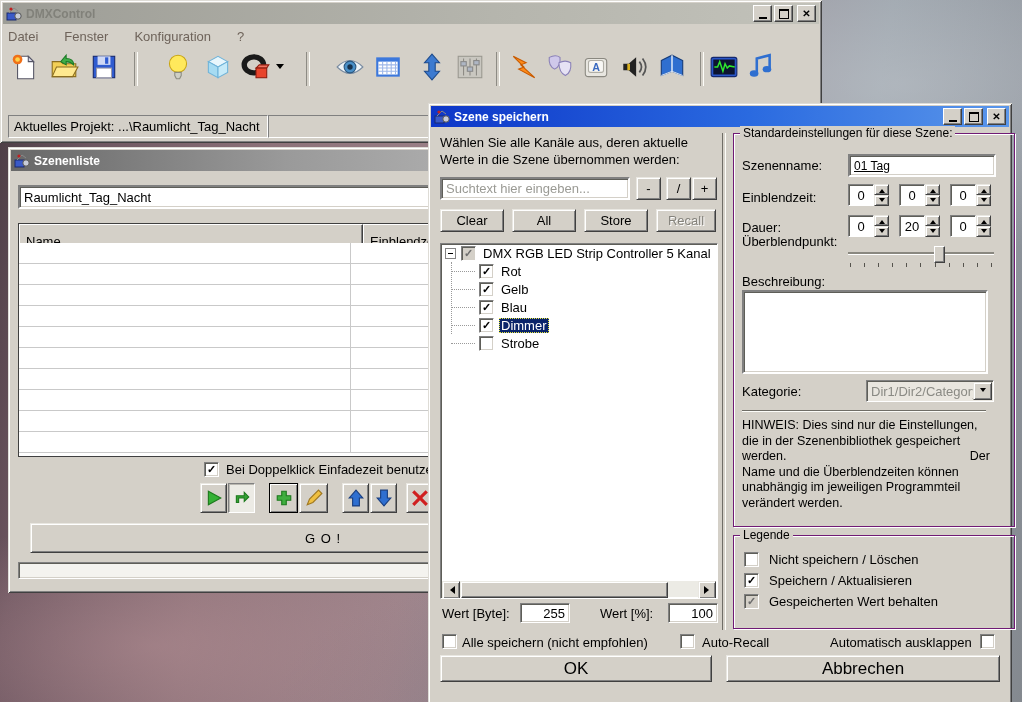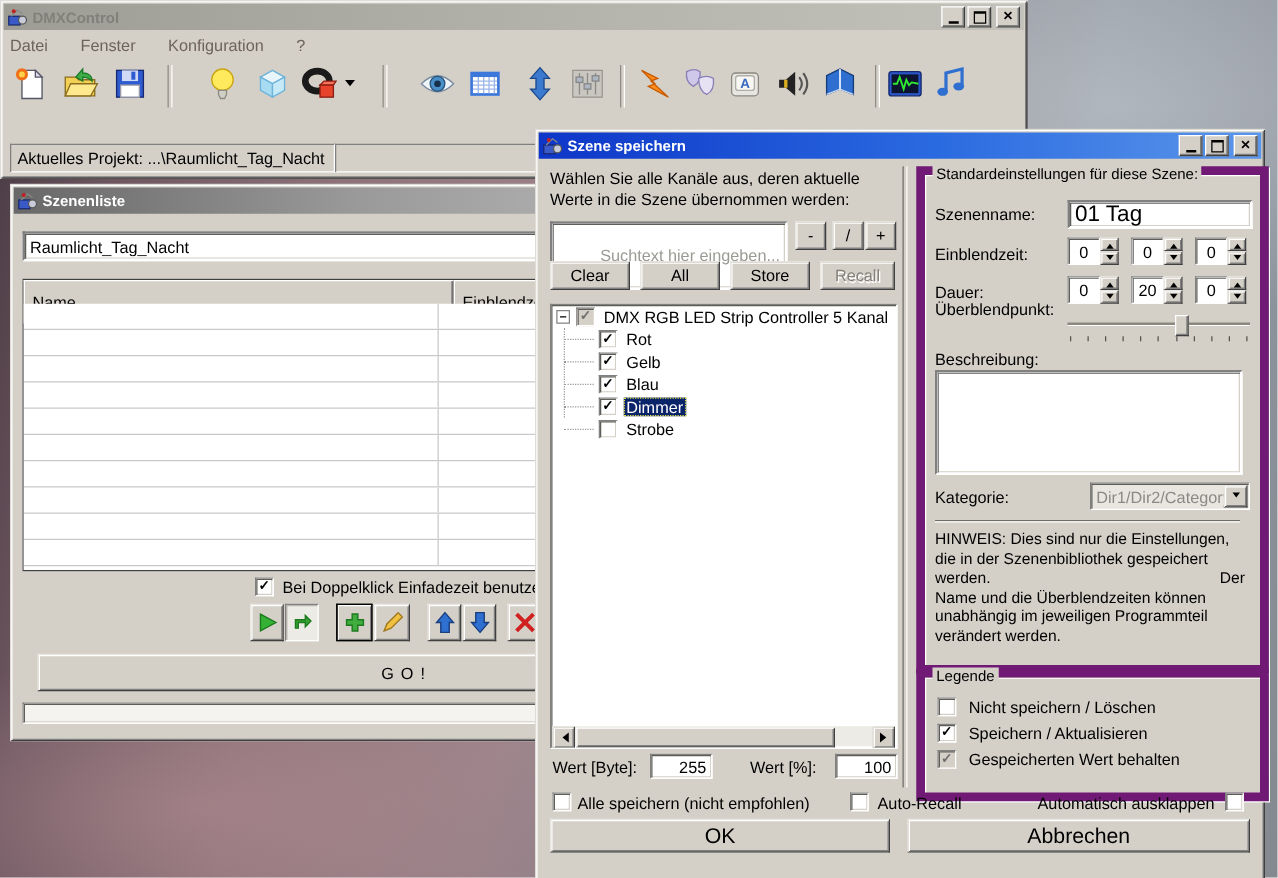--- a/index.html
+++ b/index.html
@@ -36,21 +36,21 @@
   .btn{background:#d4d0c8;border:1px solid;border-color:#e9e7e1 #404040 #404040 #e9e7e1;
     box-shadow:inset 1px 1px 0 #fff, inset -1px -1px 0 #808080;
     font-family:"Liberation Sans",sans-serif;font-size:12px;display:flex;align-items:center;justify-content:center;
     padding:0;color:#000;}
   .btn.disabled{color:#84827b;text-shadow:1px 1px 0 #fff;}
   .cb{width:13px;height:13px;background:#fff;flex:none;display:inline-flex;align-items:center;justify-content:center;
     border:1px solid;border-color:#808080 #fff #fff #808080;
     box-shadow:inset 1px 1px 0 #5e5e58, inset -1px -1px 0 #d4d0c8;
     font-size:11px;font-weight:bold;line-height:1;color:#000;}
   .cb.gray{background:#d4d0c8;color:#6e6e6e;}
-  .groupbox{position:absolute;border:7px solid #701a75;box-shadow:inset 1px 1px 0 #fff,1px 1px 0 #fff;}
+  .groupbox{position:absolute;border:1px solid #701a75;box-shadow:inset 1px 1px 0 #fff,1px 1px 0 #fff;padding-left:12px;}
   .gtitle{position:absolute;top:-8px;left:6px;background:#d4d0c8;padding:0 3px;font-size:12px;white-space:nowrap;}
   input,textarea{font-family:"Liberation Sans",sans-serif;font-size:13px;outline:none;}
   input::placeholder{color:#9a9a94;}
   
   #main-window{left:0;top:0;width:822px;height:143px;z-index:1;}
   .menubar{position:absolute;left:8px;top:27px;height:18px;display:flex;gap:26px;align-items:center;}
   .menu-item{color:#6e635a;font-size:13px;}
   .toolbar{position:absolute;left:0;top:46px;height:44px;right:4px;}
   .tool{position:absolute;top:5px;width:32px;height:32px;display:flex;align-items:center;justify-content:center;}
   .tool svg{width:30px;height:30px;}
@@ -75,21 +75,21 @@
   .dc-row{position:absolute;left:196px;top:315px;display:flex;gap:7px;align-items:center;font-size:13px;white-space:nowrap;}
   .sbtn{position:absolute;top:336px;height:30px;display:flex;align-items:center;justify-content:center;}
   .sbtn svg{width:18px;height:18px;}
   .sbtn.toggled{background:#ecebe5;border-color:#808080 #fff #fff #808080;box-shadow:inset 1px 1px 0 #b9b7b0;}
   .sbtn.focused{outline:1px solid #000;outline-offset:-1px;border-color:#000 #404040 #404040 #000;}
   .go{position:absolute;left:22px;top:376px;width:586px;height:30px;font-size:13px;letter-spacing:1px;}
   .progress{position:absolute;left:10px;top:415px;width:594px;height:15px;background:#f4f3ef;}
   
   #save-scene-dialog{left:428px;top:103px;width:584px;height:670px;z-index:3;}
   .instr{position:absolute;left:12px;top:31px;font-size:13px;line-height:17px;white-space:nowrap;}
-  .search-input{position:absolute;left:12px;top:74px;width:178px;height:17px;padding:17px 4px;border-width:2px;color:#9a9a94;text-align:right;}
+  .search-input{position:absolute;left:12px;top:74px;width:178px;height:17px;padding:1px 4px;border-width:2px;color:#9a9a94;}
   .mini-btn{position:absolute;top:74px;width:25px;height:23px;font-size:13px;}
   .act-btn{position:absolute;top:106px;height:23px;font-size:13px;}
   .tree-panel{position:absolute;left:12px;top:140px;width:276px;height:354px;background:#fff;
     border:1px solid;border-color:#808080 #fff #fff #808080;box-shadow:inset 1px 1px 0 #5e5e58;overflow:hidden;}
   .tree-row{position:relative;height:18px;display:flex;align-items:center;gap:5px;white-space:nowrap;font-size:13px;}
   .tree-root{padding-left:4px;}
   #tree-children .tree-row{padding-left:38px;}
   #tree-children .tree-row::before{content:"";position:absolute;left:10px;top:9px;width:24px;border-top:1px dotted #9a9a9a;}
   .tree-vline{position:absolute;left:10px;top:18px;height:72px;border-left:1px dotted #9a9a9a;}
   .expander{width:9px;height:9px;background:#fff;border:1px solid #848484;flex:none;position:relative;}
@@ -107,21 +107,21 @@
   .wert-label{position:absolute;top:503px;font-size:13px;}
   .wert-field{position:absolute;top:500px;width:40px;height:16px;padding:1px 4px;text-align:right;
     font-size:13px;display:flex;align-items:center;justify-content:flex-end;}
   .dlg-cb-row{position:absolute;top:531px;font-size:13px;}
   .dlg-btn{position:absolute;top:552px;height:27px;font-size:17px;}
   .vdivider{position:absolute;left:294px;top:30px;width:2px;height:497px;
     border-left:1px solid #6f6d66;border-right:1px solid #fdfdf9;}
   
   #settings-group{left:305px;top:30px;width:268px;height:392px;}
   .rlabel{position:absolute;left:8px;font-size:13px;white-space:nowrap;}
-  .rfield{position:absolute;height:17px;padding:1px 4px;font-size:18px;display:flex;align-items:center;}
+  .rfield{position:absolute;height:17px;padding:1px 4px;font-size:12px;display:flex;align-items:center;text-decoration:underline;}
   .spinner{position:absolute;display:flex;height:22px;}
   .spin-field{width:24px;background:#fff;border:1px solid;border-color:#808080 #fff #fff #808080;
     box-shadow:inset 1px 1px 0 #5e5e58;display:flex;align-items:center;justify-content:center;font-size:13px;}
   .spin-btns{width:15px;display:flex;flex-direction:column;}
   .spin-btns .btn{flex:1;}
   .slider-zone{position:absolute;left:114px;top:112px;width:146px;height:16px;}
   .slider-track{position:absolute;left:0;right:0;top:6px;height:2px;background:#8a8880;border-bottom:1px solid #fff;}
   .slider-thumb{position:absolute;top:0;width:9px;height:15px;background:#d4d0c8;
     border:1px solid;border-color:#fff #404040 #404040 #fff;box-shadow:inset -1px -1px 0 #808080;}
   .slider-ticks{position:absolute;left:2px;right:2px;top:17px;display:flex;justify-content:space-between;}

